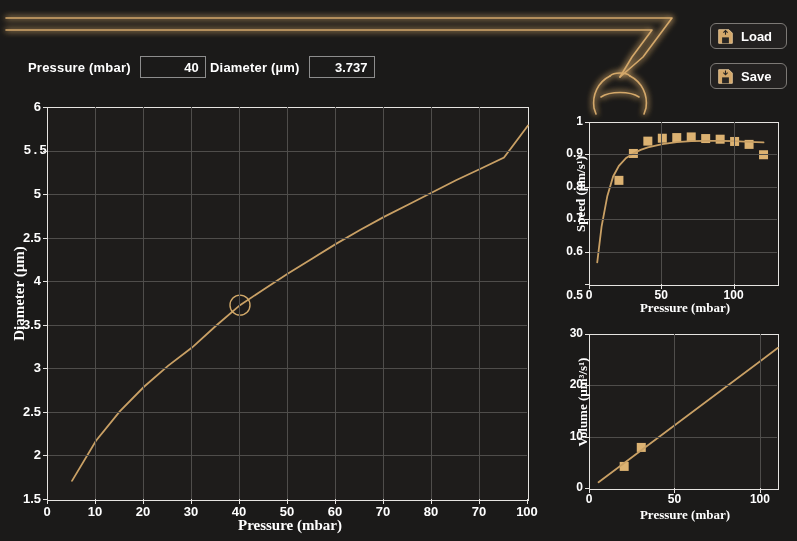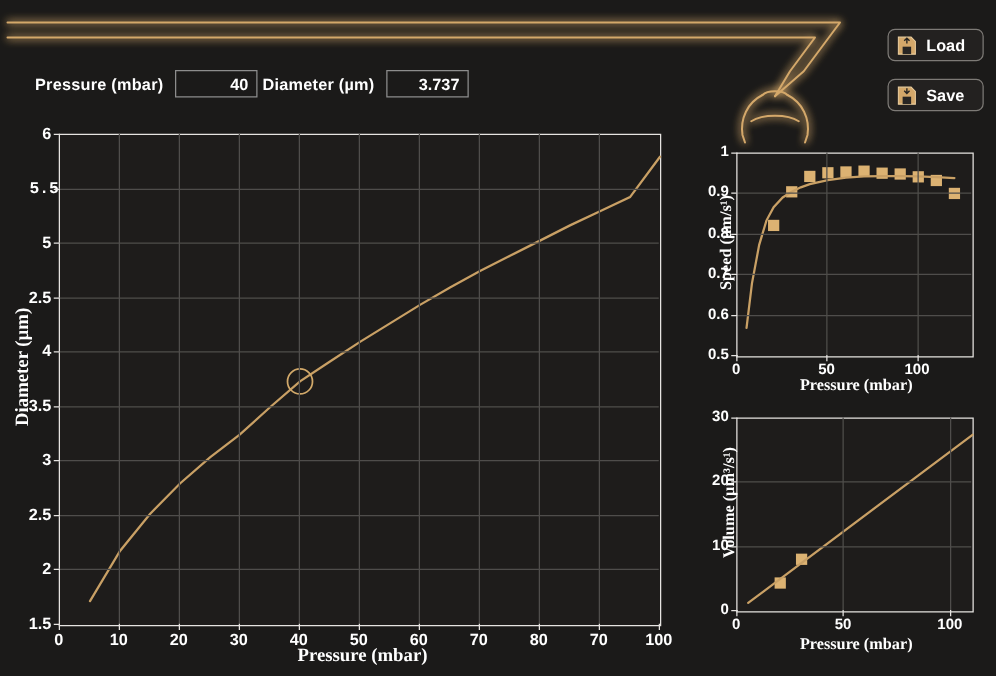--- a/index.html
+++ b/index.html
@@ -251,21 +251,21 @@
           <rect x="125.65384615384616" y="11.700000000000017" width="9" height="9" class="marker"></rect>
           <rect x="140.1153846153846" y="13.968000000000018" width="9" height="9" class="marker"></rect>
           <rect x="154.57692307692307" y="16.883999999999986" width="9" height="9" class="marker"></rect>
           <rect x="169.03846153846155" y="27.25199999999998" width="9" height="9" class="marker"></rect>
           <path d="M7.23,139.32 L11.57,103.68 L17.35,72.90 L23.14,53.46 L28.92,42.77 L36.15,34.99 L43.38,30.46 L50.62,26.89 L57.85,24.30 L72.31,21.06 L86.77,19.12 L101.23,18.14 L115.69,17.82 L130.15,17.82 L144.62,18.14 L159.08,18.79 L173.54,19.44 " fill="none" stroke="#c9a065" stroke-width="1.8" stroke-linecap="round"></path>
         </svg>
     </div>
     <div class="axis-lbl" id="speed-ylabel">Speed  (µm/s¹)</div>
     <div class="axis-lbl" id="speed-xlabel">Pressure (mbar)</div>
 
-  <div class="tick ytick" style="left: 4px; top: 168px; width: 34px;">0.5</div>
+  <div class="tick ytick" style="left: 4px; top: 180px; width: 34px;">0.5</div>
       <div class="gl" style="left: 40px; top: 176px; width: 5px; height: 1px; background: rgb(230, 228, 225);"></div>
       <div class="gl" style="left: 44px; top: 143.6px; width: 188px; height: 1px;"></div>
       <div class="tick ytick" style="left: 4px; top: 135.6px; width: 34px;">0.6</div>
       <div class="gl" style="left: 40px; top: 143.6px; width: 5px; height: 1px; background: rgb(230, 228, 225);"></div>
       <div class="gl" style="left: 44px; top: 111.2px; width: 188px; height: 1px;"></div>
       <div class="tick ytick" style="left: 4px; top: 103.2px; width: 34px;">0.7</div>
       <div class="gl" style="left: 40px; top: 111.2px; width: 5px; height: 1px; background: rgb(230, 228, 225);"></div>
       <div class="gl" style="left: 44px; top: 78.8px; width: 188px; height: 1px;"></div>
       <div class="tick ytick" style="left: 4px; top: 70.8px; width: 34px;">0.8</div>
       <div class="gl" style="left: 40px; top: 78.8px; width: 5px; height: 1px; background: rgb(230, 228, 225);"></div>

